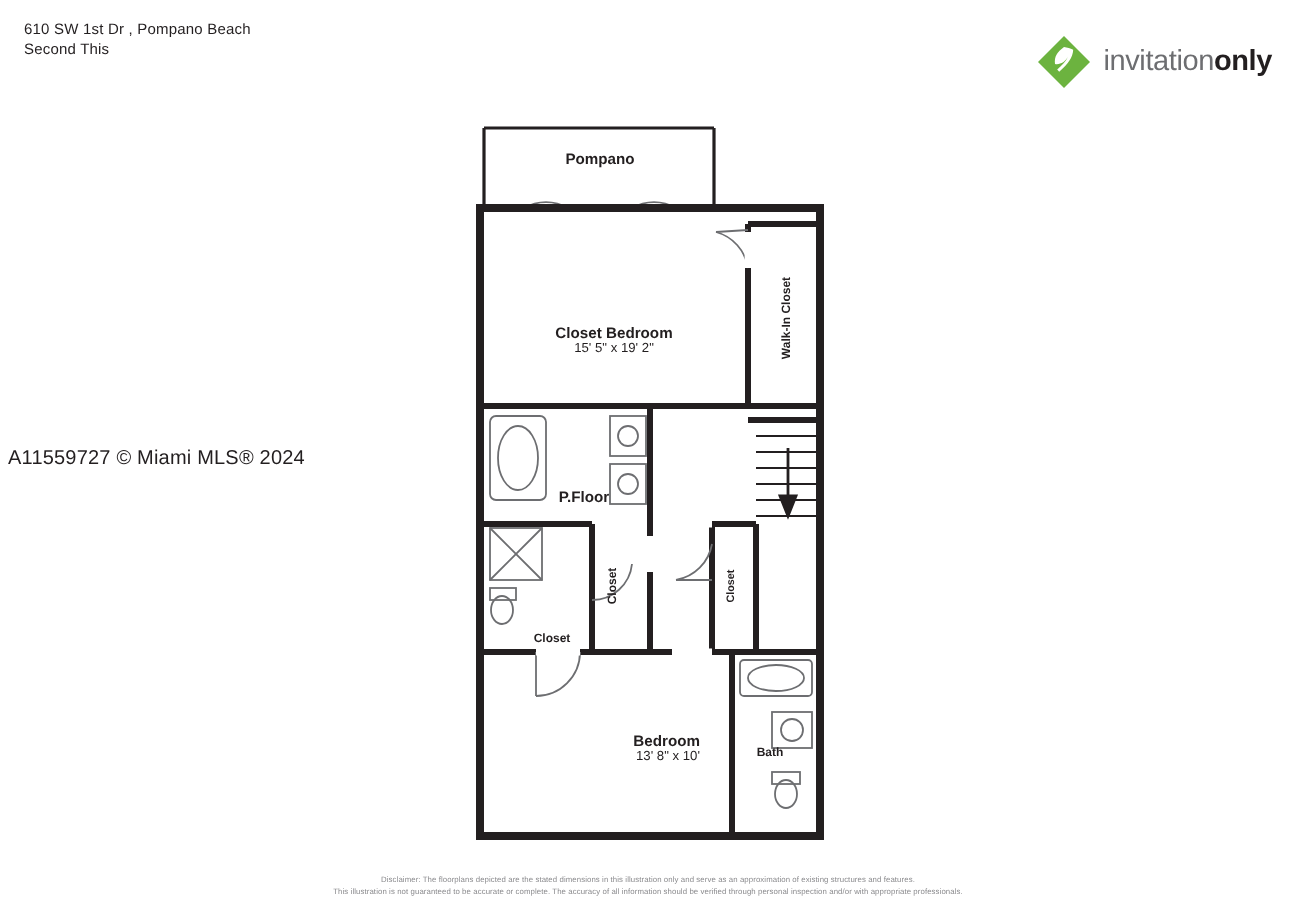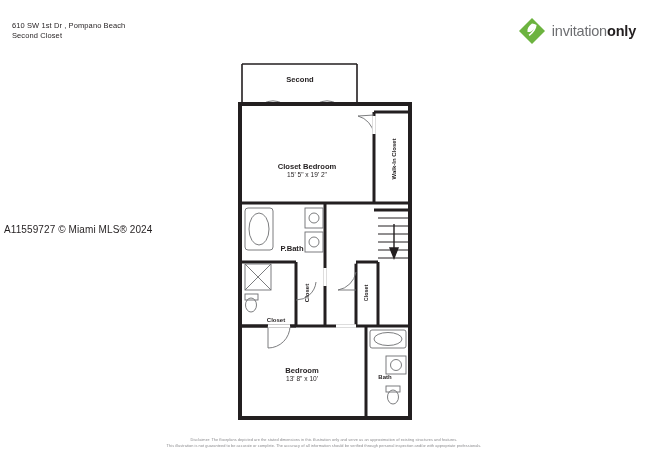--- a/index.html
+++ b/index.html
@@ -15,21 +15,20 @@
     position: relative;
     overflow: hidden;
   }
 
   
   #address-block {
     position: absolute;
     left: 12px;
     top: 10px;
     line-height: 1.35;
-    margin-top: 11px;
   }
   #address-block .line {
     font-size: 7.5px;
     color: #231f20;
     letter-spacing: 0.1px;
   }
 
   #brand-block {
     position: absolute;
     right: 14px;
@@ -110,21 +109,21 @@
     font-weight: bold;
     white-space: nowrap;
     transform-origin: center center;
   }
 </style>
 </head>
 <body>
 
 <div id="address-block">
   <div class="line">610 SW 1st Dr , Pompano Beach</div>
-  <div class="line">Second Closet</div>
+  <div class="line">Second This</div>
 </div>
 
 <div id="brand-block">
   <div id="brand-mark">
     <svg width="26" height="26" viewBox="0 0 26 26">
       <polygon points="13,0 26,13 13,26 0,13" fill="#6cb33f"></polygon>
       <path d="M13 5.5 C 9.5 8 8 10.5 8.5 14 C 11 14.5 13.6 13 15 10.4 C 13.8 12.8 12.2 14.6 9.6 16.8 L 10.6 17.9 C 15.2 14 17.4 10.6 17.6 6.9 C 16.2 6.1 14.6 5.7 13 5.5 Z" fill="#ffffff"></path>
     </svg>
   </div>
   <div id="brand-text">
@@ -246,43 +245,43 @@
       <line x1="336" y1="326" x2="356" y2="326"></line>
       <line x1="325" y1="268" x2="325" y2="286"></line>
       <line x1="374" y1="116" x2="374" y2="134"></line>
       <line x1="338" y1="262" x2="356" y2="262"></line>
     </g>
 
   </g>
 </svg>
 
 <div class="room-label" style="left:263px; top:75px; width:74px;">
-  <div class="name">Second</div>
+  <div class="name">Pompano</div>
 </div>
 
 <div class="room-label" style="left:255px; top:162px; width:104px;">
   <div class="name">Closet Bedroom</div>
   <div class="dims">15' 5" x 19' 2"</div>
 </div>
 
 <div class="vert-label" style="left:359px; top:156px; width:70px; text-align:center; transform:rotate(-90deg);">Walk-In Closet</div>
 
 <div class="room-label" style="left:261px; top:244px; width:62px;">
-  <div class="name">P.Bath</div>
+  <div class="name">P.Floor</div>
 </div>
 
 <div class="vert-label" style="left:285px; top:290px; width:44px; text-align:center; transform:rotate(-90deg);">Closet</div>
 
 <div class="vert-label" style="left:344px; top:290px; width:44px; text-align:center; transform:rotate(-90deg); font-size:5.4px;">Closet</div>
 
 <div class="room-label small" style="left:252px; top:317px; width:48px;">
   <div class="name">Closet</div>
 </div>
 
-<div class="room-label" style="left:254px; top:366px; width:96px;">
+<div class="room-label" style="left:254px; top:366px; width:96px;text-align:right;">
   <div class="name">Bedroom</div>
   <div class="dims">13' 8" x 10'</div>
 </div>
 
 <div class="room-label small" style="left:368px; top:374px; width:34px;">
   <div class="name">Bath</div>
 </div>
 
 <div id="disclaimer">
   <div class="dline">Disclaimer: The floorplans depicted are the stated dimensions in this illustration only and serve as an approximation of existing structures and features.</div>

